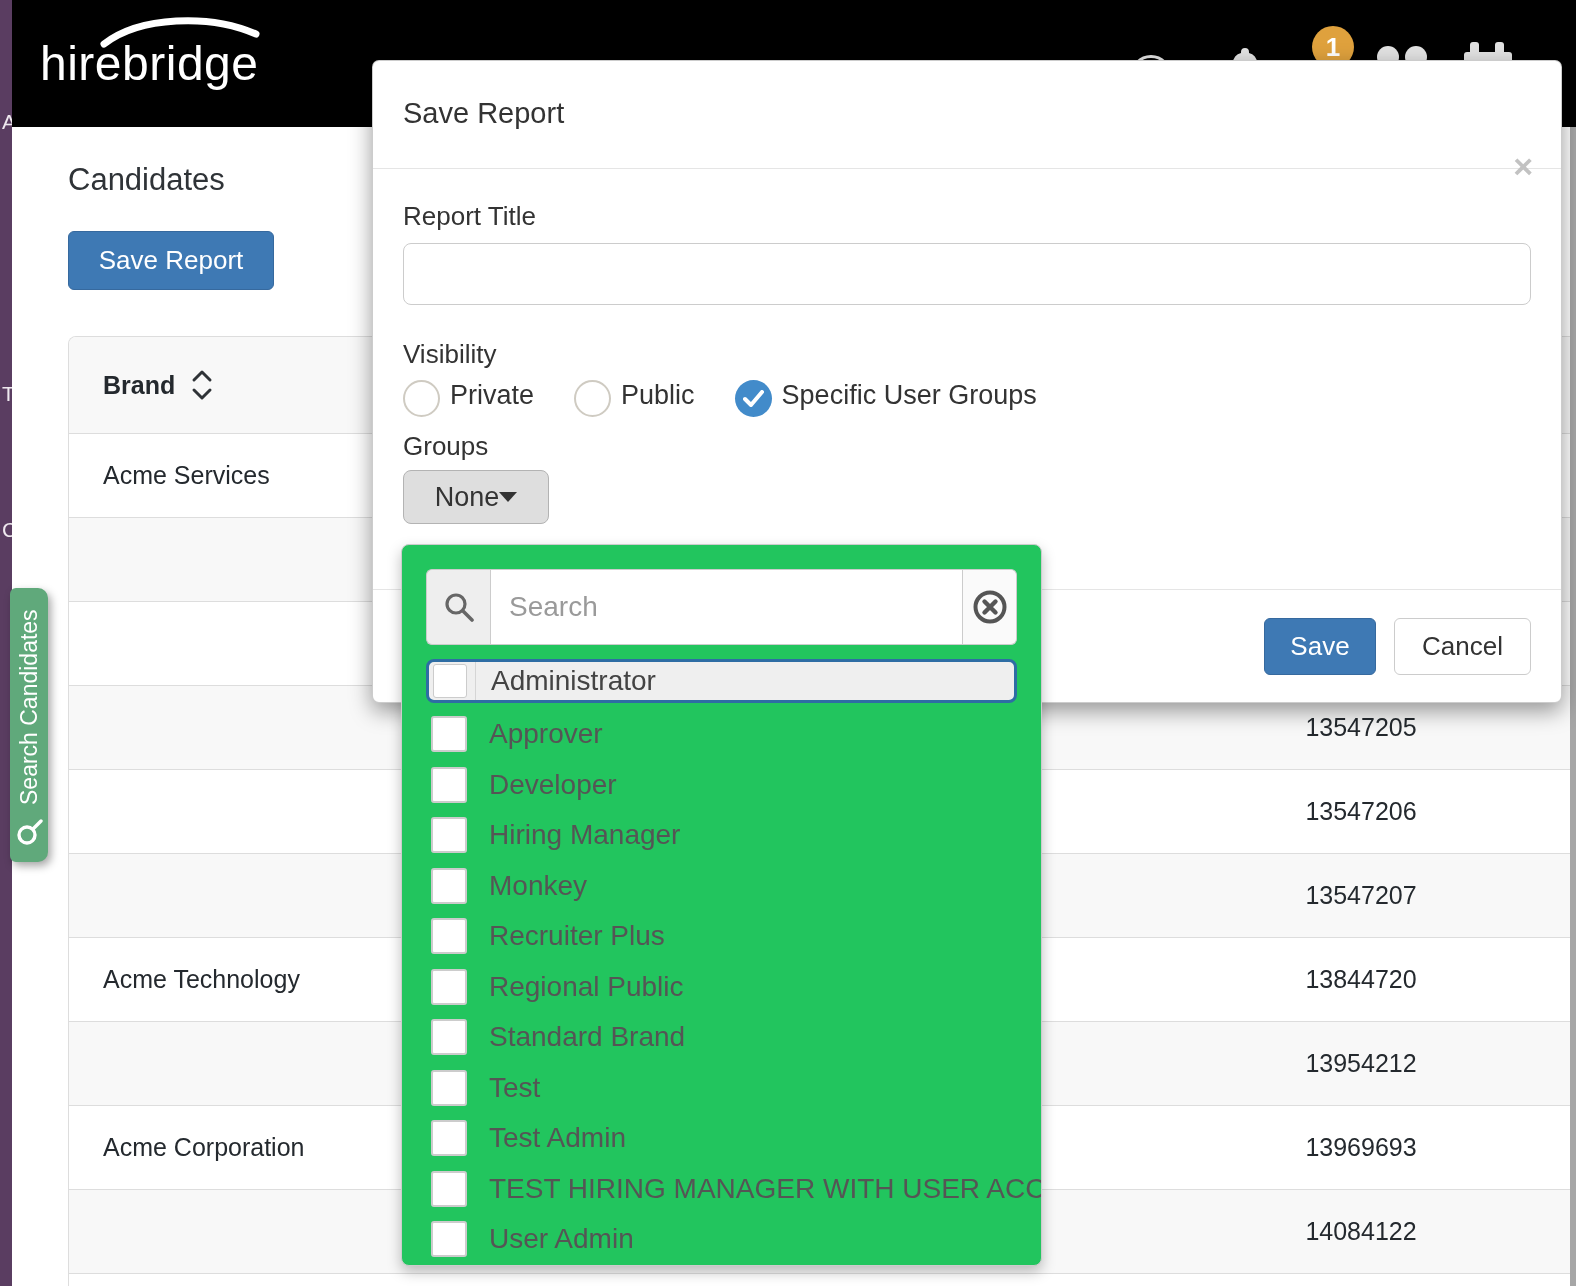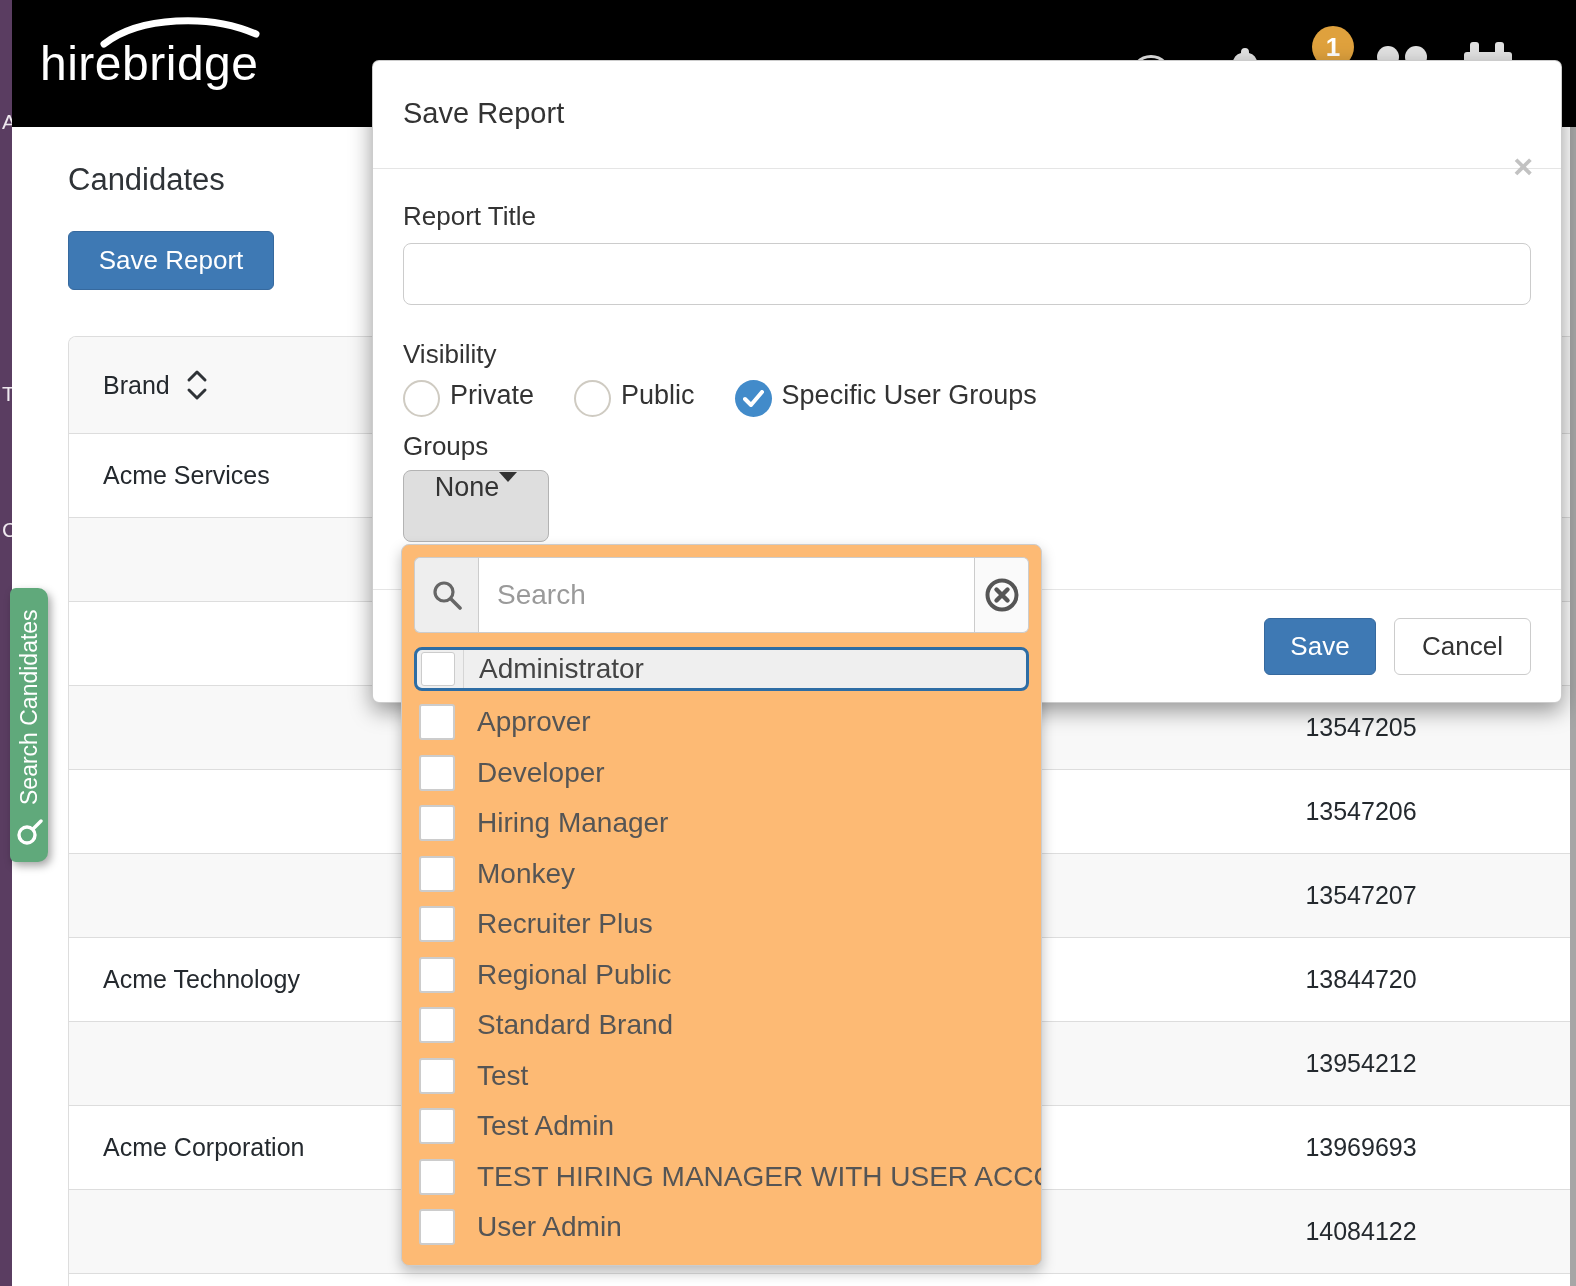--- a/index.html
+++ b/index.html
@@ -20,21 +20,21 @@
          font-size:26px;font-weight:bold;display:flex;align-items:center;justify-content:center}
   
   .page-title{position:absolute;left:68px;top:162px;font-size:31px;color:#2f3337;z-index:3}
   .btn{border:none;cursor:pointer;font-family:inherit}
   .btn-primary{background:#3e79b4;border:1px solid #36699e;color:#fff;border-radius:6px}
   .save-report-top{position:absolute;left:68px;top:231px;width:206px;height:59px;font-size:26px;z-index:3}
   
   .gtable{position:absolute;left:68px;top:336px;width:1502px;height:950px;border:1px solid #ddd;border-bottom:none;
           border-radius:8px 0 0 0;overflow:hidden;z-index:3;background:#fff}
   .t-head{height:96px;background:#f8f8f8;border-bottom:1px solid #ddd;display:flex;align-items:center;padding-left:34px}
-  .t-head .col-label{font-size:25px;font-weight:normal;color:#24292e;margin-right:16px}
+  .t-head .col-label{font-size:25px;font-weight:bold;color:#24292e;margin-right:16px}
   .t-row{height:83px;border-bottom:1px solid #ddd;display:flex;align-items:center}
   .t-body .t-row:nth-child(even){background:#f8f8f8}
   .t-cell{font-size:25px;color:#24292e}
   .t-cell.brand{flex:1;padding-left:34px}
   .t-cell.idc{width:420px;text-align:center}
   
   .scrollbar{position:absolute;right:0;top:127px;width:6px;height:1159px;background:#a6a6a6;z-index:4}
   
   .green-tab{position:absolute;left:10px;top:588px;width:38px;height:274px;background:#60a97b;
              border-radius:6px 10px 10px 6px;box-shadow:3px 4px 8px rgba(0,0,0,.35);z-index:5;overflow:visible}
@@ -54,30 +54,30 @@
   .vis-label{margin-top:34px}
   .radio-row{display:flex;align-items:center;margin-top:10px}
   .radio-opt{display:flex;align-items:flex-start;margin-right:40px;cursor:pointer}
   .radio-circle{width:37px;height:37px;border-radius:50%;border:2px solid #cfcbc2;box-sizing:border-box;background:#fff;
                 display:flex;align-items:center;justify-content:center;flex:0 0 auto}
   .radio-circle .check{display:none}
   .radio-circle.checked{border:none;background:#428bca}
   .radio-circle.checked .check{display:block}
   .radio-label{font-size:27px;color:#333;margin-left:10px;white-space:nowrap}
   .groups-label{margin-top:14px}
-  .none-btn{margin-top:8px;width:146px;height:72px;background:#dedede;border:1px solid #b3b3b3;border-radius:8px;
-            font-size:27px;color:#333;display:flex;justify-content:center;}
+  .none-btn{margin-top:8px;width:146px;height:54px;background:#dedede;border:1px solid #b3b3b3;border-radius:8px;
+            font-size:27px;color:#333;display:flex;align-items:center;justify-content:center;}
   .caret{width:0;height:0;border-left:9px solid transparent;border-right:9px solid transparent;border-top:10px solid #333}
   .modal-footer{position:absolute;left:0;bottom:0;width:100%;height:113px;border-top:1px solid #e5e5e5;box-sizing:border-box;
                 display:flex;align-items:center;justify-content:flex-end;padding-right:30px;gap:18px}
   .save-btn{width:112px;height:57px;font-size:26px}
   .cancel-btn{width:137px;height:57px;font-size:26px;background:#fff;border:1px solid #ccc;border-radius:6px;color:#333}
   
-  .dropdown{position:absolute;left:401px;top:544px;width:641px;height:722px;background:#fdba74;border:1px solid #ccc;
-            border-radius:8px;box-shadow:0 6px 14px rgba(0,0,0,.25);z-index:11;box-sizing:border-box;padding:12px;overflow:hidden}
+  .dropdown{position:absolute;left:401px;top:544px;width:641px;height:722px;background:#22c55e;border:1px solid #ccc;
+            border-radius:8px;box-shadow:0 6px 14px rgba(0,0,0,.25);z-index:11;box-sizing:border-box;padding:24px;overflow:hidden}
   .search-group{display:flex;height:76px;margin-bottom:14px}
   .sg-addon{border:1px solid #ccc;box-sizing:border-box;display:flex;align-items:center;justify-content:center}
   .sg-left{width:64px;background:#eee;border-radius:6px 0 0 6px;border-right:none}
   .sg-right{width:54px;background:#fafafa;border-radius:0 6px 6px 0;border-left:none;cursor:pointer}
   .search-input{flex:1;border:1px solid #ccc;box-sizing:border-box;font-size:28px;padding:0 18px;font-family:inherit;color:#333;align-self:stretch}
   .search-input::placeholder{color:#9a9a9a}
   .g-item{display:flex;align-items:center;height:50.5px;padding-left:5px;box-sizing:border-box;cursor:pointer}
   .cb{width:36px;height:36px;border:2px solid #ccc;border-radius:3px;background:#fff;box-sizing:border-box;flex:0 0 auto}
   .g-item .g-label{font-size:28px;color:#555;margin-left:22px;white-space:nowrap}
   .g-item .vr{display:none}

